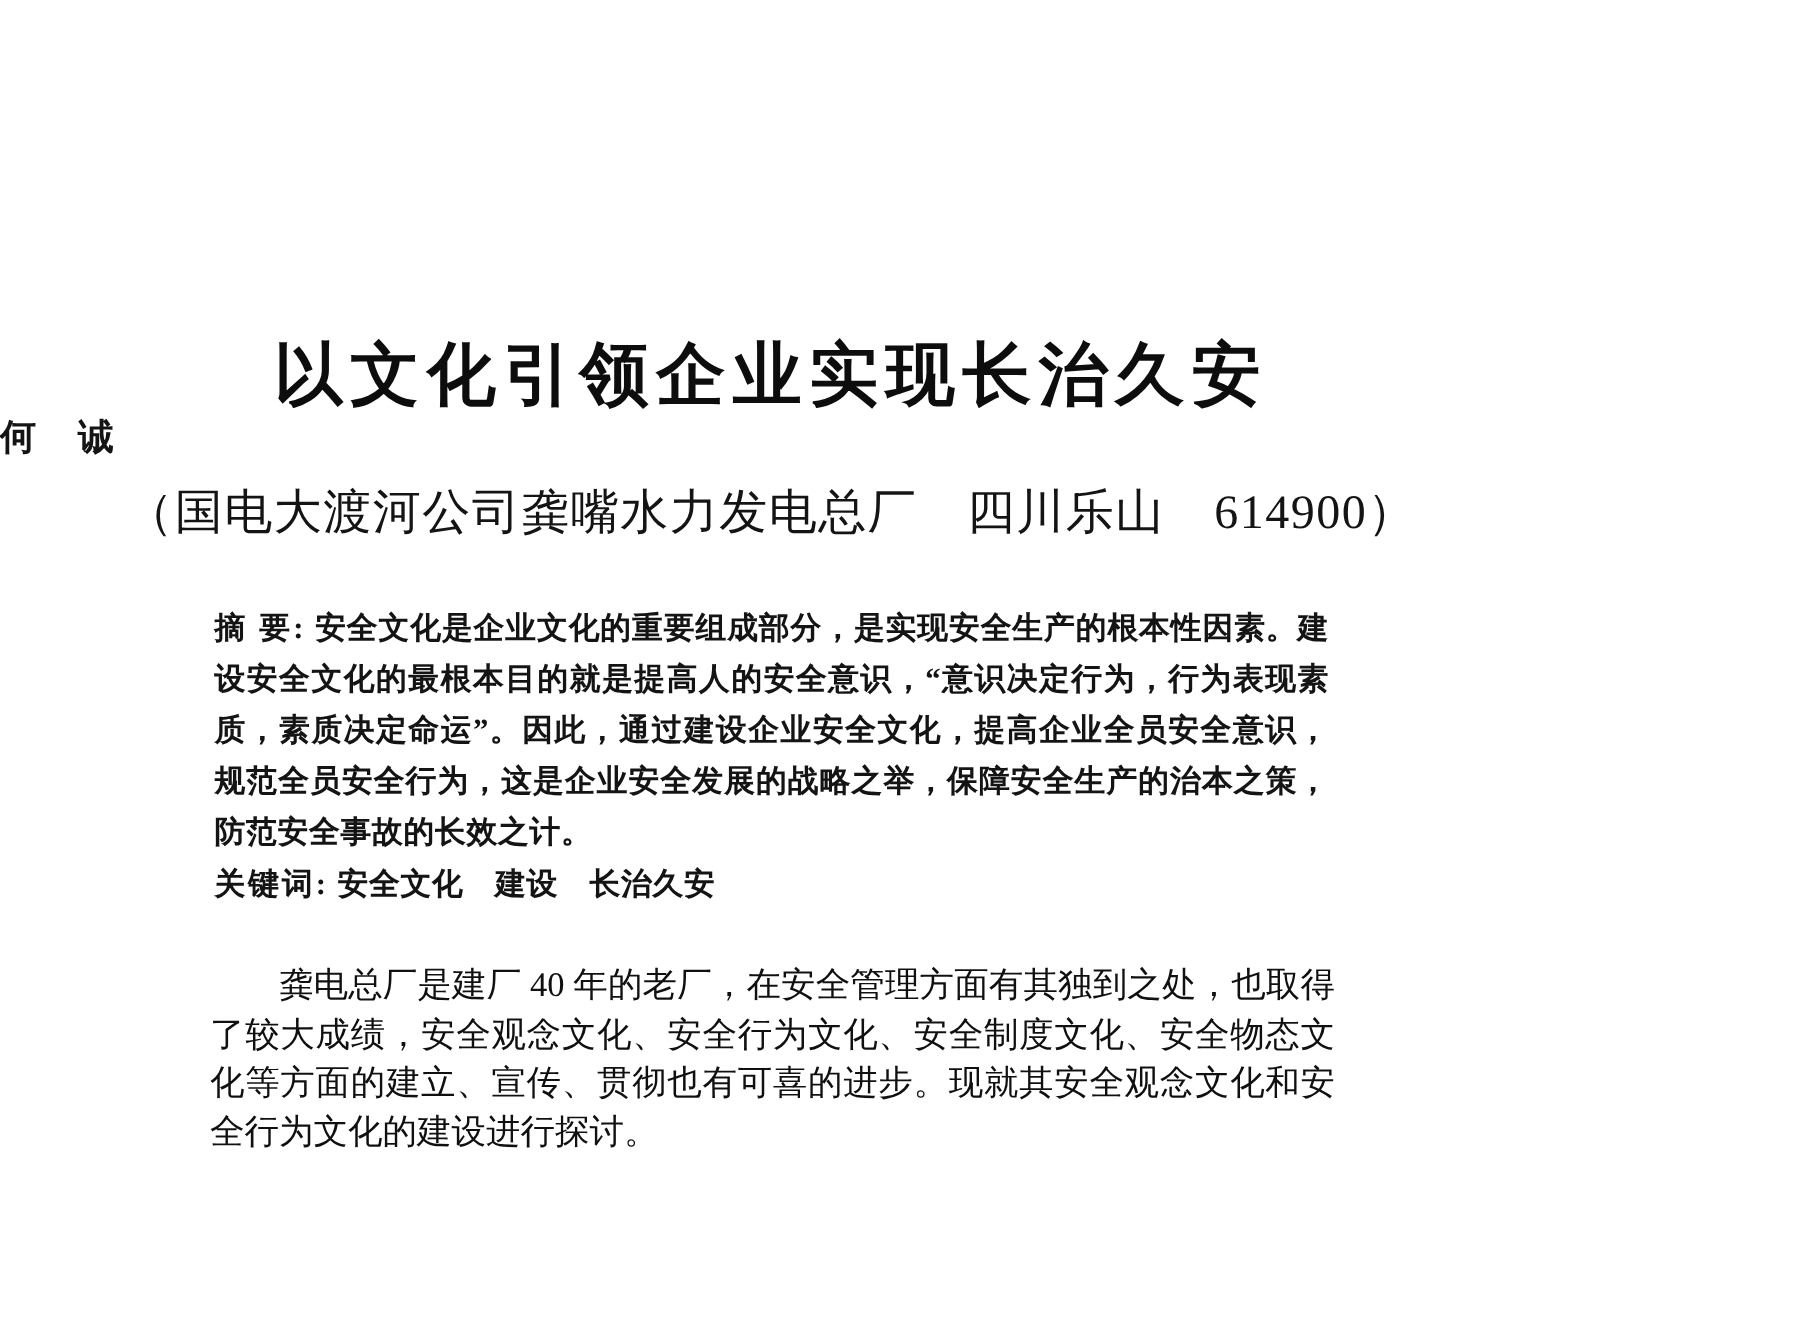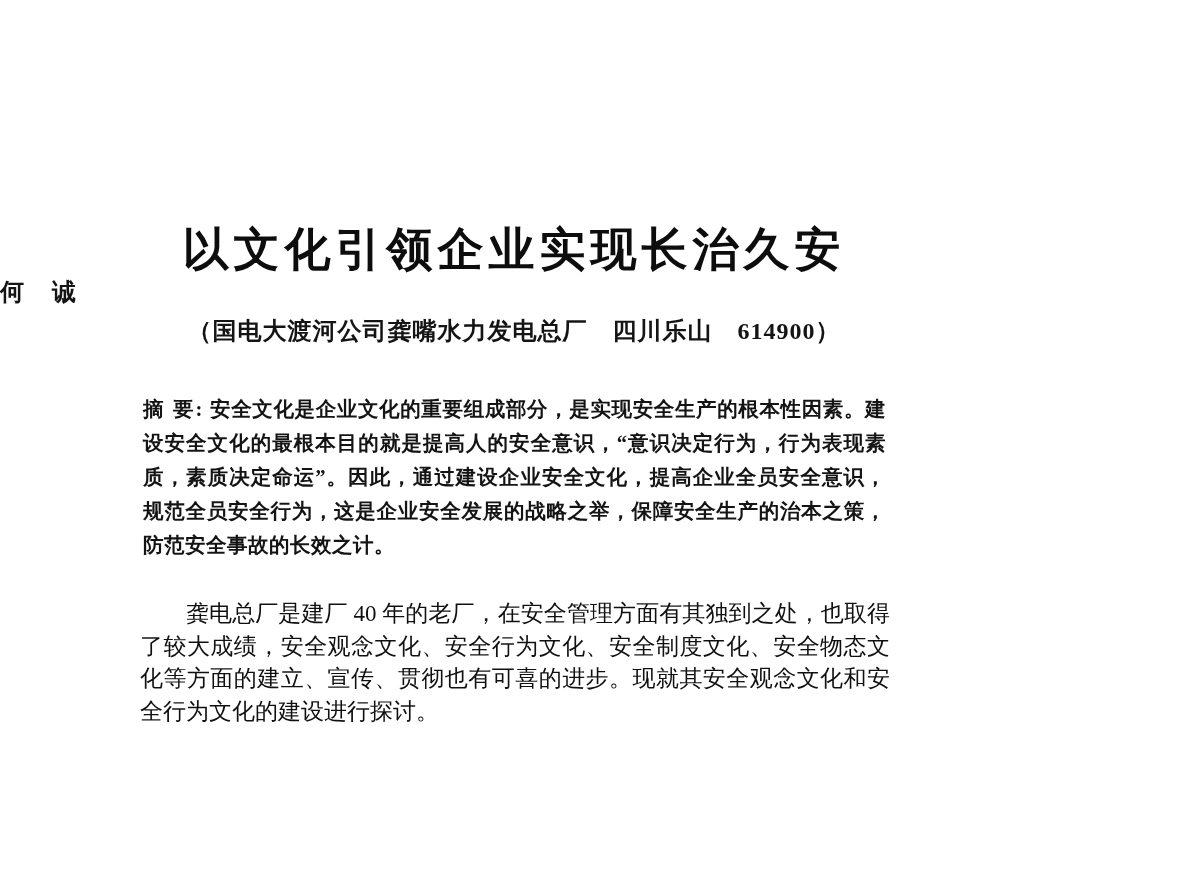--- a/index.html
+++ b/index.html
@@ -27,24 +27,24 @@
     letter-spacing: 5px;
     color: #0d0d0d;
   }
   .author {
     font-size: 24px;
     font-weight: 700;
     letter-spacing: 2px;
     line-height: 28px;
   }
   .affiliation {
-    margin-top: 10px;
+    margin-top: 20px;
     text-align: center;
-    font-size: 24px;
-    font-weight: 700;
+    font-size: 32px;
+    font-weight: 400;
     letter-spacing: 1px;
     line-height: 30px;
   }
   .abstract {
     margin: 46px 142px 0 143px;
     font-size: 20.5px;
     line-height: 34px;
     font-weight: 700;
     text-align: justify;
     letter-spacing: 0.5px;
@@ -79,18 +79,19 @@
 <div class="page">
 
   <h1 class="paper-title">以文化引领企业实现长治久安</h1>
 
   <div class="author">何　诚</div>
 
   <div class="affiliation">（国电大渡河公司龚嘴水力发电总厂　四川乐山　614900）</div>
 
   <p class="abstract"><span class="label">摘  要:</span> <span>安全文化是企业文化的重要组成部分，是实现安全生产的根本性因素。建设安全文化的最根本目的就是提高人的安全意识，“意识决定行为，行为表现素质，素质决定命运”。因此，通过建设企业安全文化，提高企业全员安全意识，规范全员安全行为，这是企业安全发展的战略之举，保障安全生产的治本之策，防范安全事故的长效之计。</span></p>
 
+  <p class="keywords"><span class="label">关键词:</span> <span>安全文化　建设　长治久安</span></p>
 
   <div class="body-text">
     <p>龚电总厂是建厂 40 年的老厂，在安全管理方面有其独到之处，也取得了较大成绩，安全观念文化、安全行为文化、安全制度文化、安全物态文化等方面的建立、宣传、贯彻也有可喜的进步。现就其安全观念文化和安全行为文化的建设进行探讨。</p>
   </div>
 
 </div>
 
 </body></html>

